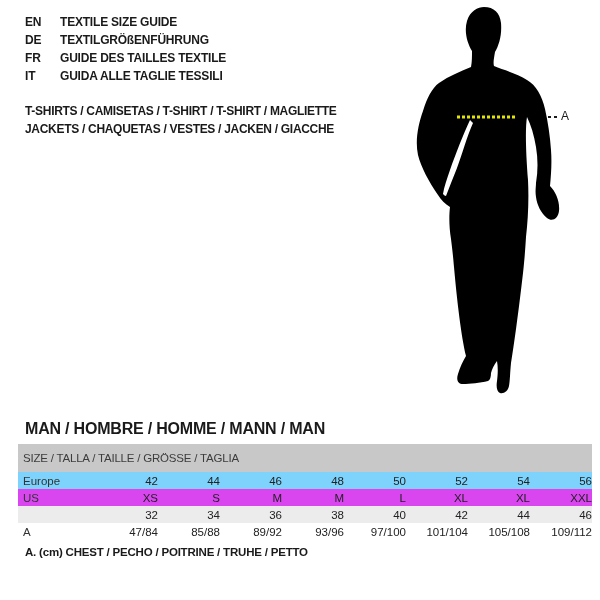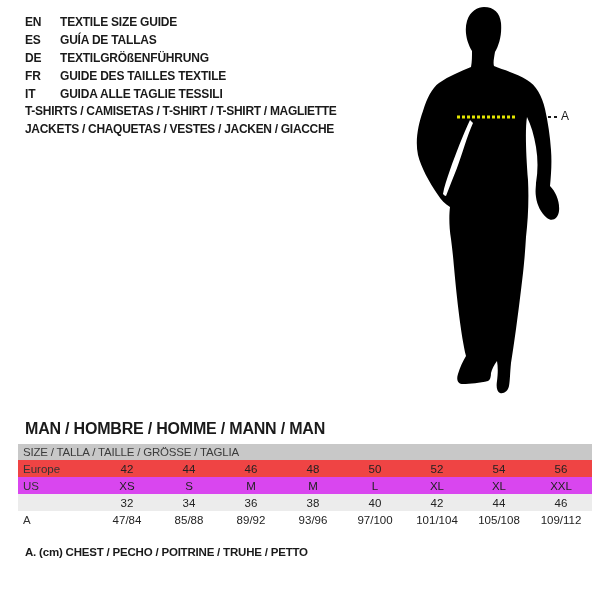--- a/index.html
+++ b/index.html
@@ -19,43 +19,39 @@
   .figure-wrap{position:absolute;left:412px;top:5px;width:152px;height:392px;}
   .measure-a{position:absolute;left:561px;top:109px;font-size:12px;font-weight:400;}
   
   .section-title{position:absolute;left:25px;top:420px;font-weight:bold;font-size:16px;letter-spacing:-0.2px;}
   
   .size-table-wrap{position:absolute;left:18px;top:444px;width:574px;}
   table.size-table{width:574px;border-collapse:collapse;table-layout:fixed;}
   table.size-table col.lbl{width:78px;}
   .size-table th{
     text-align:left;font-weight:400;font-size:11.5px;color:#3c3c3c;
-    height:16px;padding:0 0 0 5px;letter-spacing:-0.2px;
+    height:28px;padding:0 0 0 5px;letter-spacing:-0.2px;
   }
   .size-table td{
-    height:17px;font-size:11.5px;padding:0;text-align:center;color:#222;
+    height:17px;font-size:11.5px;padding:0;text-align:right;color:#222;
     vertical-align:middle;
   }
   .size-table td.row-label{text-align:left;padding-left:5px;color:#333;}
   
   .footnote{position:absolute;left:25px;top:546px;font-weight:bold;font-size:11.5px;letter-spacing:-0.2px;}
 </style>
 </head>
 <body>
 
 <div id="canvas">
 
   <div class="lang-list">
     <div class="lang-row">
       <span class="lang-code">EN</span>
       <span class="lang-label">TEXTILE SIZE GUIDE</span>
-    </div>
-    <div class="lang-row">
-      <span class="lang-code">ES</span>
-      <span class="lang-label">GUÍA DE TALLAS</span>
     </div>
     <div class="lang-row">
       <span class="lang-code">DE</span>
       <span class="lang-label">TEXTILGRÖßENFÜHRUNG</span>
     </div>
     <div class="lang-row">
       <span class="lang-code">FR</span>
       <span class="lang-label">GUIDE DES TAILLES TEXTILE</span>
     </div>
     <div class="lang-row">
@@ -113,21 +109,21 @@
           <col>
           <col>
           <col>
       </colgroup>
       <thead>
         <tr>
           <th colspan="9" style="background: rgb(200, 200, 200);">SIZE / TALLA / TAILLE / GRÖSSE / TAGLIA</th>
         </tr>
       </thead>
       <tbody>
-        <tr style="background: #ef4444;">
+        <tr style="background: #7dd3fc;">
           <td class="row-label">Europe</td>
           <td>42</td>
           <td>44</td>
           <td>46</td>
           <td>48</td>
           <td>50</td>
           <td>52</td>
           <td>54</td>
           <td>56</td>
         </tr>

